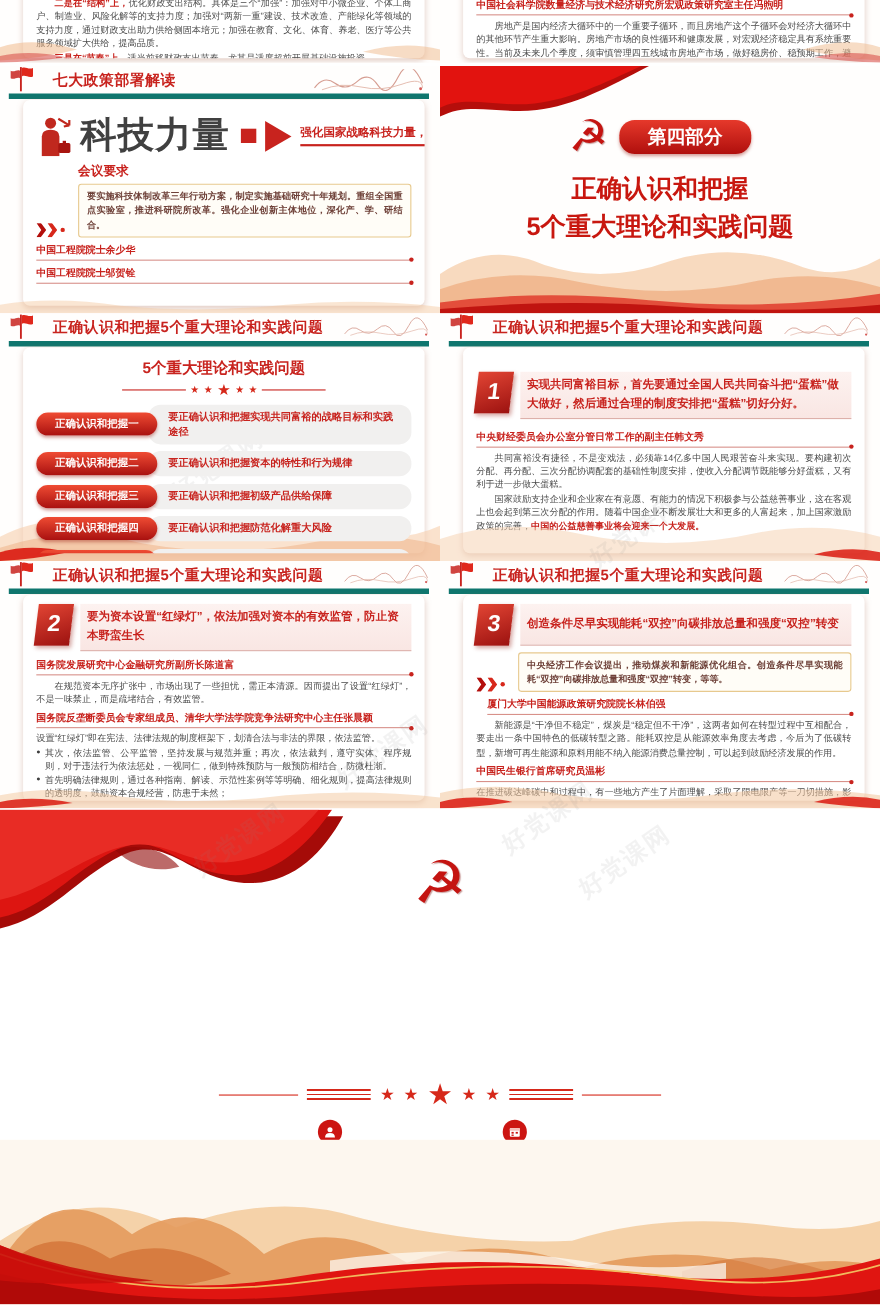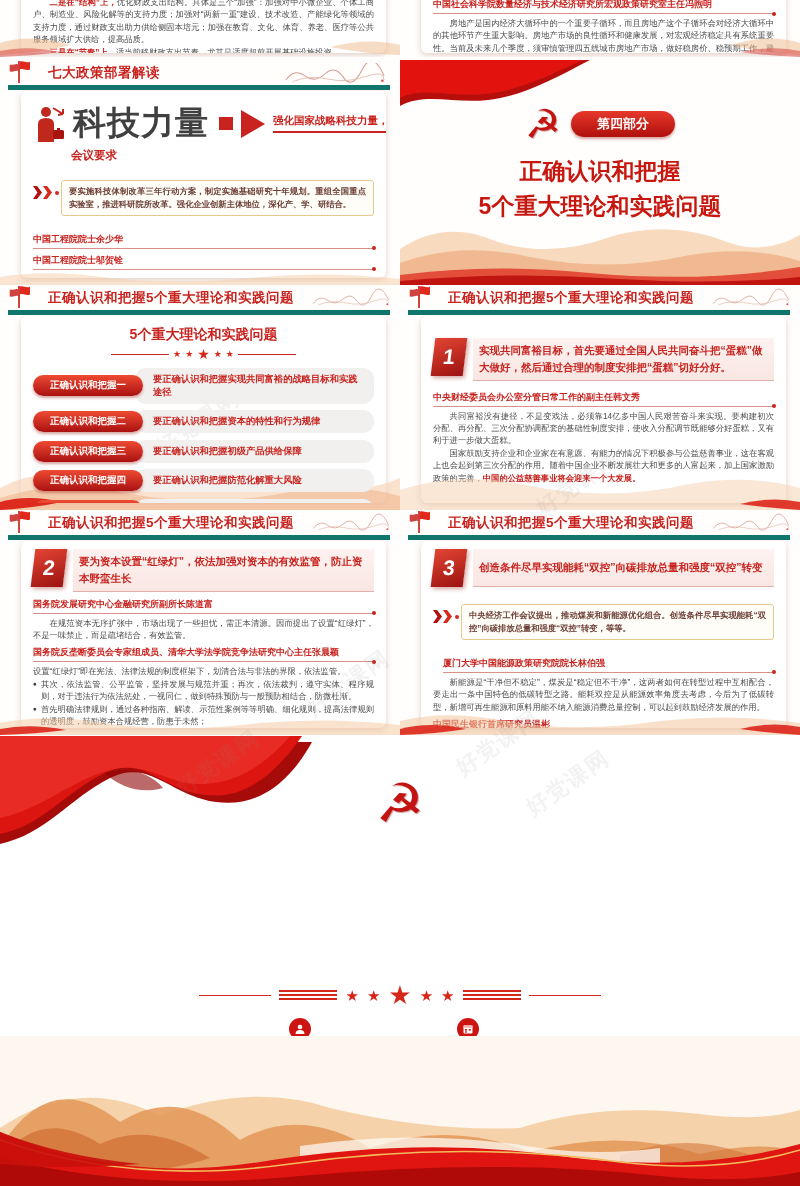--- a/index.html
+++ b/index.html
@@ -39,21 +39,21 @@
 
   .num-plate { width:32px; height:38px; background:linear-gradient(160deg,#e24534,#9c1210);
     transform:skewX(-7deg); box-shadow:2px 2px 4px rgba(150,30,20,.4);
     color:#fff; font-size:21px; font-weight:bold; display:flex; align-items:center; justify-content:center;
     flex:0 0 auto; }
   .pt-row { display:flex; align-items:stretch; gap:8px; margin-bottom:6px; }
   .pt-title { flex:1; background:linear-gradient(180deg,#fdf2f0,#f9e6e3);
     border-bottom:1px solid #ddb0aa; color:#c8231e; font-weight:bold; font-size:10.5px;
     line-height:1.6; padding:4px 6px; display:flex; align-items:center; }
 
-  .chev-box { display:flex; align-items:flex-start; gap:2px; margin:17px 0; }
+  .chev-box { display:flex; align-items:flex-end; gap:12px; margin:4px 0; }
   .chevs { display:flex; align-items:center; gap:1px; margin-top:6px; flex:0 0 auto; }
   .chev { width:9px; height:13px; background:#b30f0c;
     clip-path:polygon(0 0,45% 0,100% 50%,45% 100%,0 100%,50% 50%); }
   .chev.c2 { background:#d7281b; }
   .chev-dot { width:4px; height:4px; border-radius:50%; background:#d7281b; margin-left:2px; }
   .gold-box { flex:1; border:1px solid #e7c98e; border-radius:3px; background:#fffdf7;
     padding:4px 7px; font-size:8.3px; line-height:1.55; color:#6e4038; font-weight:bold; text-align:justify; }
 
   .bullet-row { display:flex; gap:4px; }
   .bdot { font-size:6.5px; color:#3d3d3d; line-height:1.9; }
@@ -68,21 +68,21 @@
     border-top:14px solid transparent; border-bottom:14px solid transparent; margin-left:2px; flex:0 0 auto;}
   .arrow-stub { width:14px; height:13px; background:#c8231e; margin-left:4px; flex:0 0 auto;}
   .tech-sub { font-size:10.5px; font-weight:bold; color:#c8231e; border-bottom:2px solid #c8231e;
     padding-bottom:3px; margin-left:2px; white-space:nowrap; }
   .meet-label { font-size:11.5px; font-weight:bold; color:#c8231e; margin:2px 0 1px 38px; }
 
   
   .cover-top { display:flex; align-items:center; justify-content:center; gap:10px; margin-top:44px; }
   .emblem { color:#c41411; text-shadow:1px 1px 1px rgba(120,10,8,.4); line-height:1; }
   .cover .emblem { font-size:40px; }
-  .badge { background:linear-gradient(180deg,#e6392b,#b00f0d); color:#fff; font-size:13px; font-weight:bold;
+  .badge { background:linear-gradient(180deg,#e6392b,#b00f0d); color:#fff; font-size:17px; font-weight:bold;
     padding:4px 26px; border-radius:14px; box-shadow:0 2px 3px rgba(150,20,10,.4); }
   .cover-title { text-align:center; color:#c8170f; font-size:23px; font-weight:bold; line-height:1.5; margin-top:10px; }
 
   
   .ov-title { text-align:center; color:#c8231e; font-size:14px; font-weight:bold; margin-top:2px; }
   .stars-sm { display:flex; align-items:center; justify-content:center; gap:4px; margin:3px 0 5px 0; }
   .stars-sm .ln { width:58px; height:0; border-top:1px solid #c8231e; }
   .stars-sm .st { color:#d6281a; font-size:9px; line-height:1; }
   .stars-sm .st.big { font-size:14px; }
   .ov-row { display:flex; align-items:center; margin:6.5px 0; }

